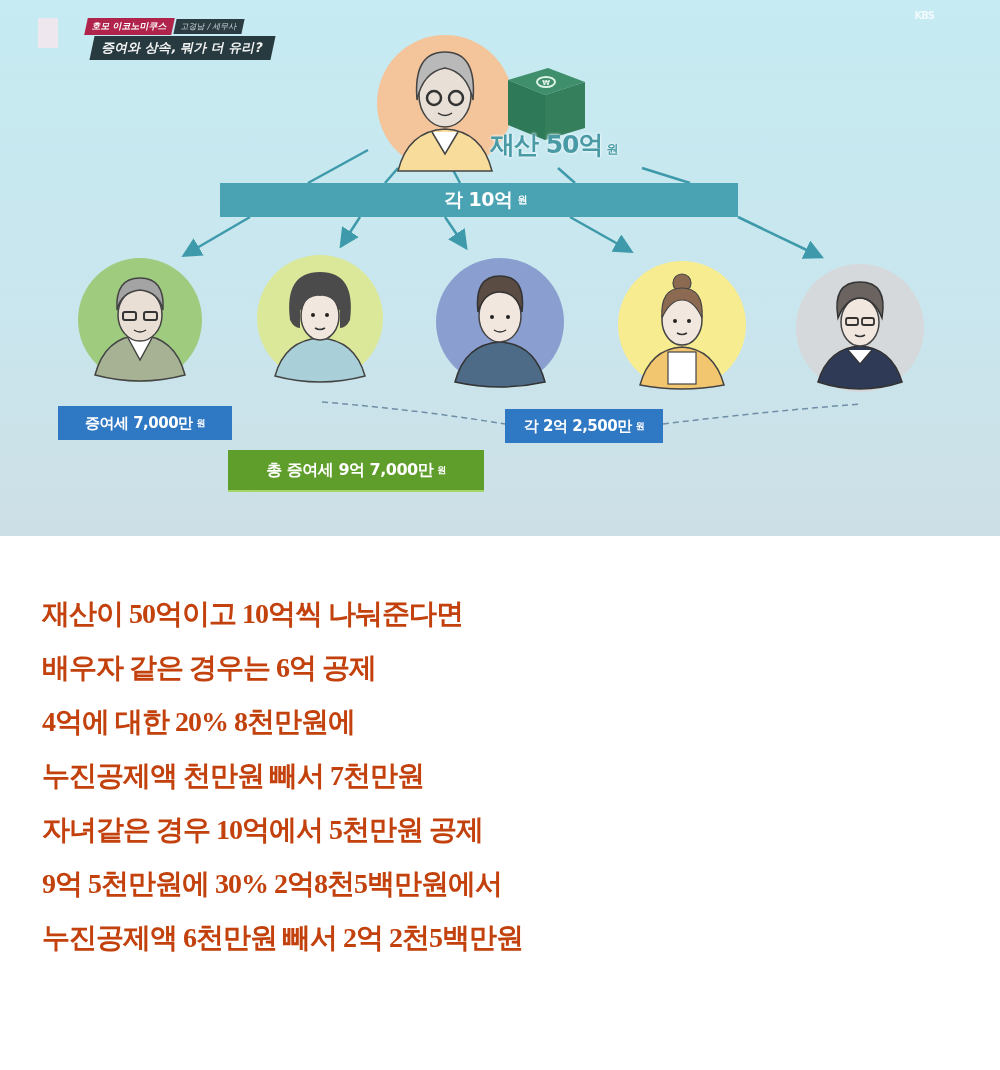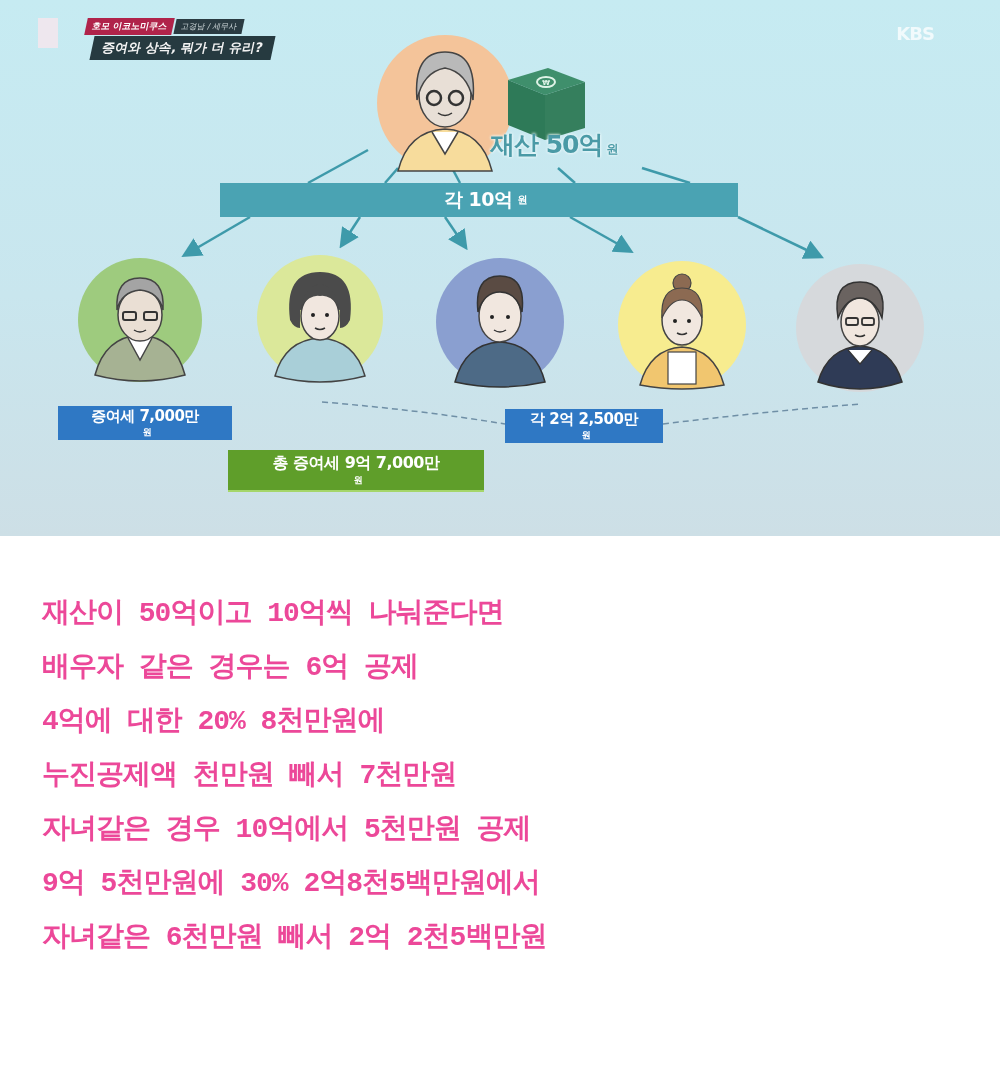--- a/index.html
+++ b/index.html
@@ -24,53 +24,53 @@
     display: block; margin-top: 1px; margin-left: 6px; background: #263a40; color: #f2f2f2;
     font-size: 13px; font-weight: bold; padding: 3px 10px; transform: skewX(-12deg);
     width: fit-content;
   }
   .caption .ghost {
     position: absolute; left: -48px; top: 4px; width: 20px; height: 30px;
     background: rgba(255,230,236,0.7);
   }
   .logo {
     position: absolute; right: 66px; top: 10px; color: rgba(255,255,255,0.75);
-    font-size: 18px; font-weight: bold; letter-spacing: -1px; margin-top: 13px;
+    font-size: 10px; font-weight: bold; letter-spacing: -1px;
   }
 
   svg.diagram { position: absolute; left: 0; top: 0; }
 
   .money-label {
     position: absolute; left: 490px; top: 128px; color: #4a9aa6; font-weight: bold;
     font-size: 25px; letter-spacing: -1px;
     text-shadow: 0 0 3px #eef9fb, 0 0 3px #eef9fb;
   }
   .money-label small { font-size: 12px; margin-left: 4px; }
 
   .bar {
     position: absolute; left: 220px; top: 183px; width: 518px; height: 34px;
     background: #4aa3b3; color: #ffffff; font-weight: bold; font-size: 19px;
     display: flex; align-items: center; justify-content: center; letter-spacing: -0.5px; padding-left: 13px;
   }
   .bar small { font-size: 10px; margin-left: 5px; }
 
   .tag {
     position: absolute; color: #ffffff; font-weight: bold; letter-spacing: -0.5px;
-    display: flex; align-items: center; justify-content: center; flex-direction: column;
+    display: flex; align-items: center; justify-content: center;
   }
   .tag small { font-size: 9px; margin-left: 4px; }
   .tag.blue1 { left: 58px; top: 406px; width: 174px; height: 34px; background: #2f78c4; font-size: 15px; }
   .tag.blue2 { left: 505px; top: 409px; width: 158px; height: 34px; background: #2f78c4; font-size: 15px; justify-content: center; }
   .tag.green { left: 228px; top: 450px; width: 256px; height: 40px; background: #5f9e2a; font-size: 16px;
                box-shadow: 0 2px 0 #a5d66a; text-align: center; }
 
   .text-block { position: absolute; left: 42px; top: 596px; }
   .text-block p {
-    font-family: Liberation Mono, monospace;
-    font-weight: bold; font-size: 28px; color: #ec4899; line-height: 36px;
+    font-family: Liberation Serif, serif;
+    font-weight: bold; font-size: 28px; color: #c2410c; line-height: 36px;
     margin-bottom: 18px; letter-spacing: -1px; white-space: nowrap;
   }
 </style>
 </head>
 <body>
 
 <div class="scene">
 
   <div class="caption">
     <span class="ghost"></span>
@@ -202,14 +202,14 @@
     </div>
 </div>
 
 <div class="text-block">
   <p>재산이 50억이고 10억씩 나눠준다면</p>
   <p>배우자 같은 경우는 6억 공제</p>
   <p>4억에 대한 20% 8천만원에</p>
   <p>누진공제액 천만원 빼서 7천만원</p>
   <p>자녀같은 경우 10억에서 5천만원 공제</p>
   <p>9억 5천만원에 30% 2억8천5백만원에서</p>
-  <p>자녀같은 6천만원 빼서 2억 2천5백만원</p>
+  <p>누진공제액 6천만원 빼서 2억 2천5백만원</p>
 </div>
 
 </body></html>

